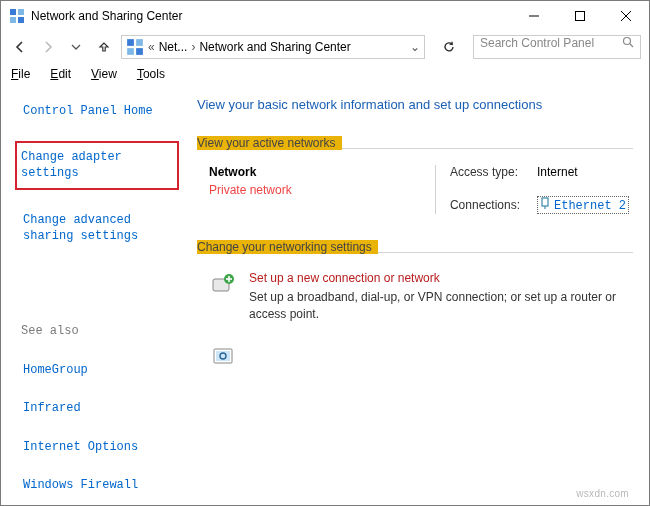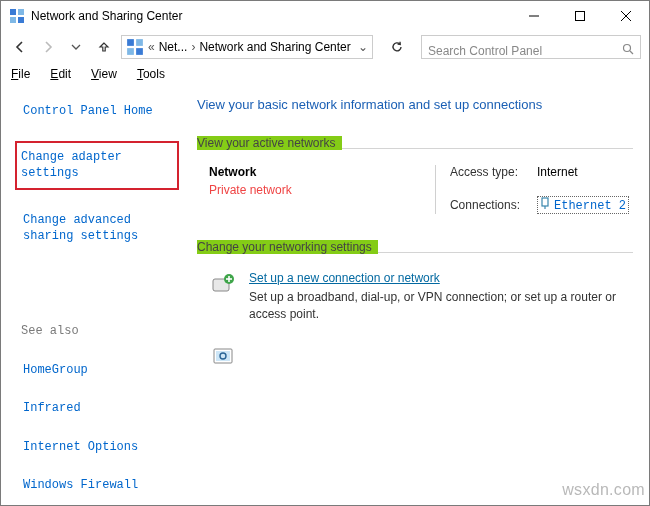--- a/index.html
+++ b/index.html
@@ -12,52 +12,52 @@
     .win-btn svg { width: 10px; height: 10px; }
     .toolbar { display: flex; align-items: center; height: 32px; padding: 0 8px; gap: 6px; }
     .nav-btn { width: 22px; height: 22px; display: flex; align-items: center; justify-content: center; color: #333; }
     .nav-btn.disabled { color: #aaa; }
     .app-icon-small { width: 18px; height: 18px; display: inline-flex; align-items: center; justify-content: center; }
     .breadcrumb { display: flex; align-items: center; flex: 1; height: 24px; border: 1px solid #ccc; padding: 0 4px; margin-right: 6px; position: relative; }
     .breadcrumb-sep { margin: 0 4px; color: #555; }
     .bc-item { color: #000; cursor: default; }
     .bc-drop { position: absolute; right: 4px; color: #555; }
     .refresh-btn { width: 24px; height: 24px; display: flex; align-items: center; justify-content: center; border: 1px solid transparent; }
-    .searchbox { width: 220px; height: 24px; border: 1px solid #ccc; display: flex; align-items: flex-end; padding: 0 6px; color: #777; margin-left: 6px; position: relative; }
+    .searchbox { width: 168px; height: 24px; border: 1px solid #ccc; display: flex; align-items: flex-start; padding: 0 6px; color: #777; margin-left: 6px; position: relative; }
     .searchbox input { border: none; outline: none; width: 100%; font-size: 12px; color: #000; background: transparent; }
     .searchbox input::placeholder { color: #888; }
     .search-icon { position: absolute; right: 6px; color: #888; }
     .menubar { display: flex; gap: 20px; padding: 4px 10px 6px 10px; }
     .menu-item { font-size: 12px; }
     .menu-item u { text-decoration: underline; }
     .content { display: flex; height: calc(506px - 30px - 32px - 24px); }
     .sidebar { width: 186px; padding: 12px 10px 12px 20px; display: flex; flex-direction: column; gap: 18px; font-family: Liberation Mono, monospace; }
     .sidebar-link { color: #0066cc; font-size: 12px; cursor: pointer; padding: 4px 2px; line-height: 1.35; }
     .sidebar-link.highlighted { border: 2px solid #d4222f; padding: 6px 4px; margin-left: -6px; margin-right: -2px; }
     .see-also-head { color: #7a7a7a; margin-top: auto; margin-bottom: 4px; }
     .main { flex: 1; padding: 10px 16px 10px 10px; }
     .main h1 { color: #1a5fb4; font-weight: 400; font-size: 13px; margin-bottom: 16px; }
     .fieldset-label { color: #444; font-size: 12px; position: relative; }
     .fieldset-line { border-top: 1px solid #d4d4d4; margin-top: 6px; margin-bottom: 12px; }
-    .fieldset-label span { background: #84cc16; position: relative; top: 8px; padding-right: 6px; }
+    .fieldset-label span { background: #eab308; position: relative; top: 8px; padding-right: 6px; }
     .network-row { display: flex; padding: 4px 4px 18px 12px; }
     .net-left { flex: 1; }
     .net-left .net-name { font-weight: 600; margin-bottom: 4px; }
     .net-left .net-type { color: #ef4444; }
     .divider { border-left: 1px solid #d0d0d0; margin: 0 14px; }
     .net-right { display: grid; grid-template-columns: auto auto; column-gap: 12px; row-gap: 6px; align-items: center; gap: 17px; }
     .net-right .label { color: #333; }
     .link-blue { color: #0066cc; cursor: pointer; }
     .eth-link { border: 1px dotted #666; padding: 0 2px; display: inline-flex; align-items: flex-end; gap: 4px; font-family: Liberation Mono, monospace; }
     .settings-block { margin-top: 10px; }
     .setting-item { display: flex; gap: 12px; padding: 6px 0 14px 12px; }
     .setting-icon { width: 28px; height: 28px; flex-shrink: 0; display: flex; align-items: center; justify-content: center; }
-    .setting-text .title { color: #0369a1; margin-bottom: 4px; text-decoration: underline; }
+    .setting-text .title { color: #b91c1c; margin-bottom: 4px; }
     .setting-text .desc { color: #333; line-height: 1.4; }
-    .watermark { position: absolute; right: 4px; bottom: 6px; color: #b9b9b9; font-size: 16px; letter-spacing: 0.3px; }
+    .watermark { position: absolute; right: 20px; bottom: 6px; color: #b9b9b9; font-size: 10px; letter-spacing: 0.3px; }
     .rel { position: relative; }
   </style>
 </head>
 <body class="rel">
 
 <div class="titlebar">
   <span class="title-icon">
     <svg viewBox="0 0 16 16">
         <rect x="1" y="1" width="6" height="6" fill="#3a7bd5"></rect>
         <rect x="9" y="1" width="6" height="6" fill="#7fb8e6"></rect>

